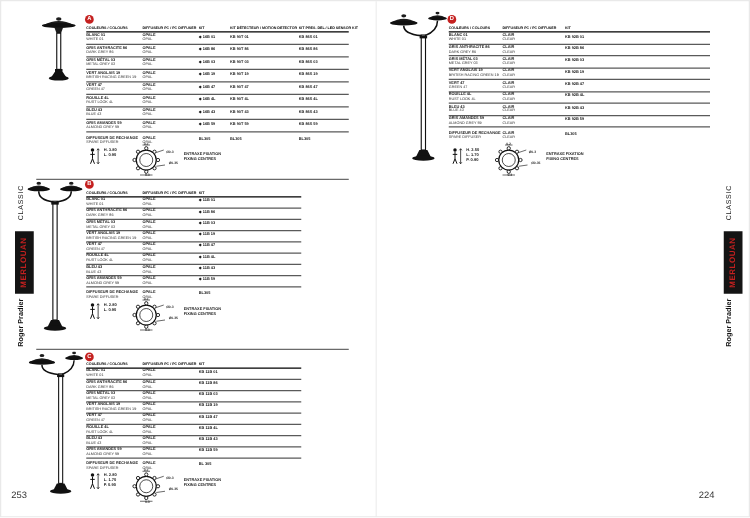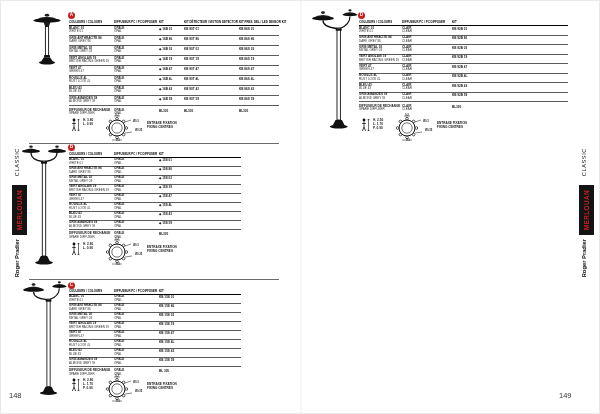--- a/index.html
+++ b/index.html
@@ -125,28 +125,28 @@
 </svg>
 
 <div class="sheet">
   <div class="fold"></div>
 
   <div class="vtext classic" style="left:13px; top:147px;">CLASSIC</div>
   <div class="ptab" style="left:11px; top:184px;">
     <span class="vtext">MERLOUAN</span>
   </div>
   <div class="vtext brand" style="left:13px; top:238px;">Roger Pradier</div>
-  <div class="pagenum" style="left:8px; top:390px;">148</div>
+  <div class="pagenum" style="left:8px; top:390px;">253</div>
 
   <div class="vtext classic" style="left:580px; top:147px;">CLASSIC</div>
   <div class="ptab" style="left:578px; top:184px;">
     <span class="vtext">MERLOUAN</span>
   </div>
   <div class="vtext brand" style="left:580px; top:238px;">Roger Pradier</div>
-  <div class="pagenum" style="left:558px; top:390px;">149</div>
+  <div class="pagenum" style="left:558px; top:390px;">224</div>
 
   <svg class="lamp" style="left:28px; top:12px;" width="36" height="52">
       <use href="#lamp-single"></use>
     </svg>
   <div class="marker" style="left:67px; top:11px;">A</div>
 
   <div class="ptable ta" style="left:68px; top:18px; width:210px;">
     <div class="trow head">
       <div class="hcell">COULEURS / COLOURS</div>
       <div class="hcell">DIFFUSEUR PC / PC DIFFUSER</div>

